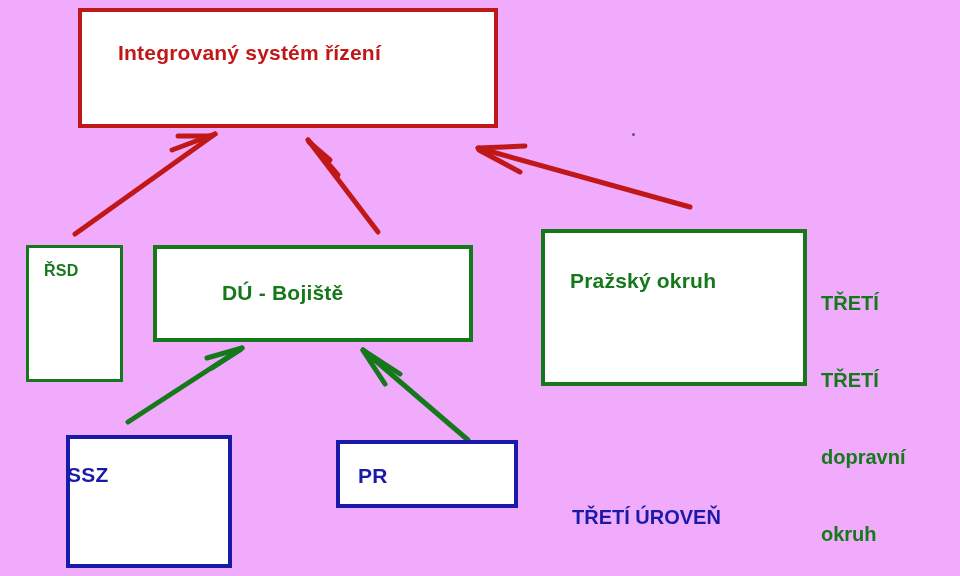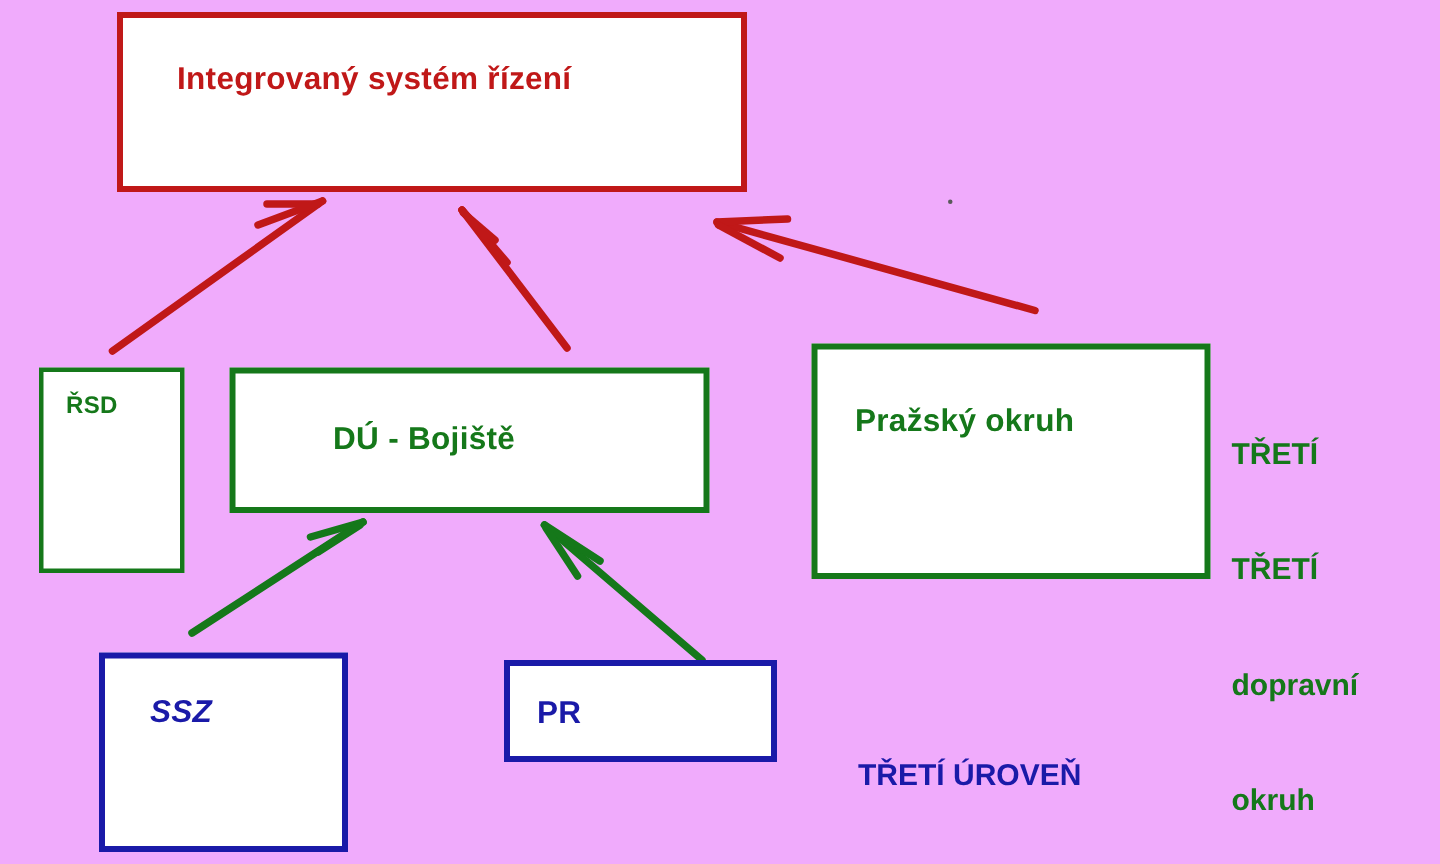--- a/index.html
+++ b/index.html
@@ -117,21 +117,21 @@
 
   <div class="level-label" style="left:821px; top:240px; font-size:20px; color:#15781a;">
     <span class="lvl-head">TŘETÍ</span>
     <span class="lvl-head">TŘETÍ</span>
     <span class="lvl-sub">dopravní</span>
     <span class="lvl-sub">okruh</span>
   </div>
 
   <div class="node" style="left:66px; top:435px; width:166px; height:133px; border:4px solid #1a1aa8;">
   </div>
-  <div class="node-label" style="left:100px; top:463px; font-size:21px; color:#1a1aa8;font-style:italic;">SSZ</div>
+  <div class="node-label" style="left:67px; top:463px; font-size:21px; color:#1a1aa8;">SSZ</div>
 
   <div class="node" style="left:336px; top:440px; width:182px; height:68px; border:4px solid #1a1aa8;">
   </div>
   <div class="node-label" style="left:358px; top:464px; font-size:21px; color:#1a1aa8;text-align:right;">PR</div>
 
   <div class="level-label" style="left:572px; top:454px; font-size:20px; color:#1a1aa8;">
     <span class="lvl-head">TŘETÍ ÚROVEŇ</span>
     
   </div>
 

